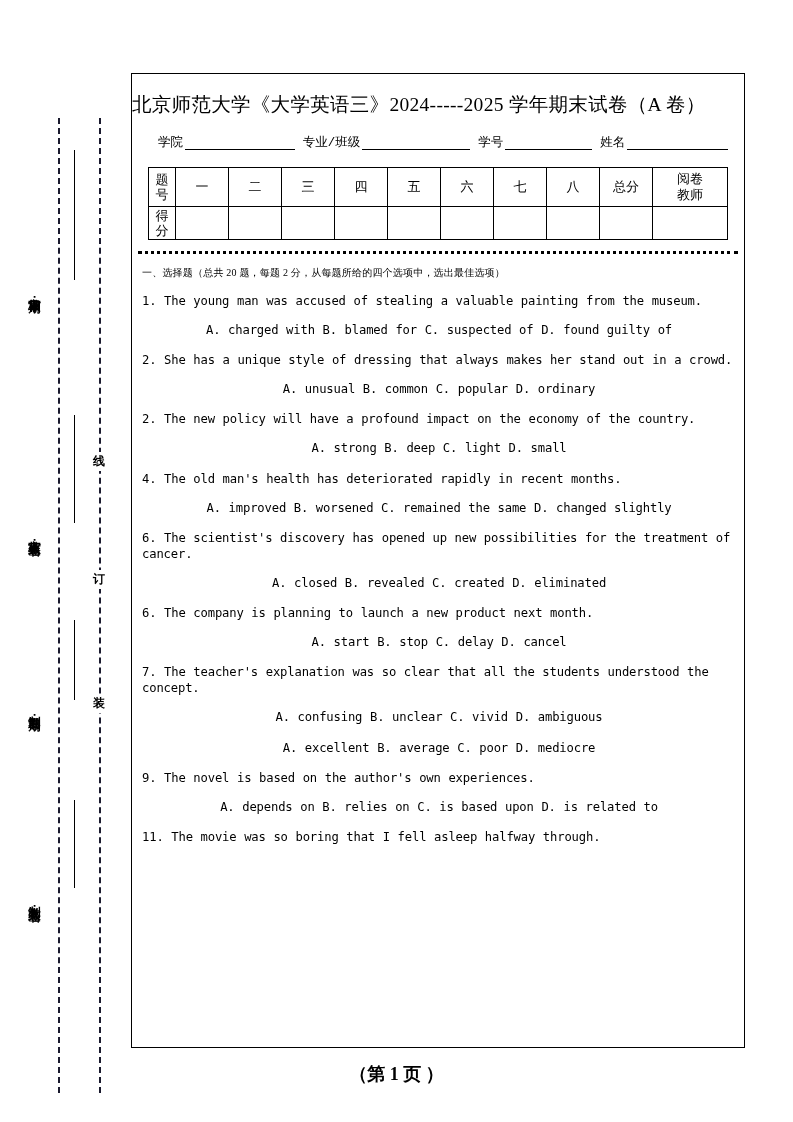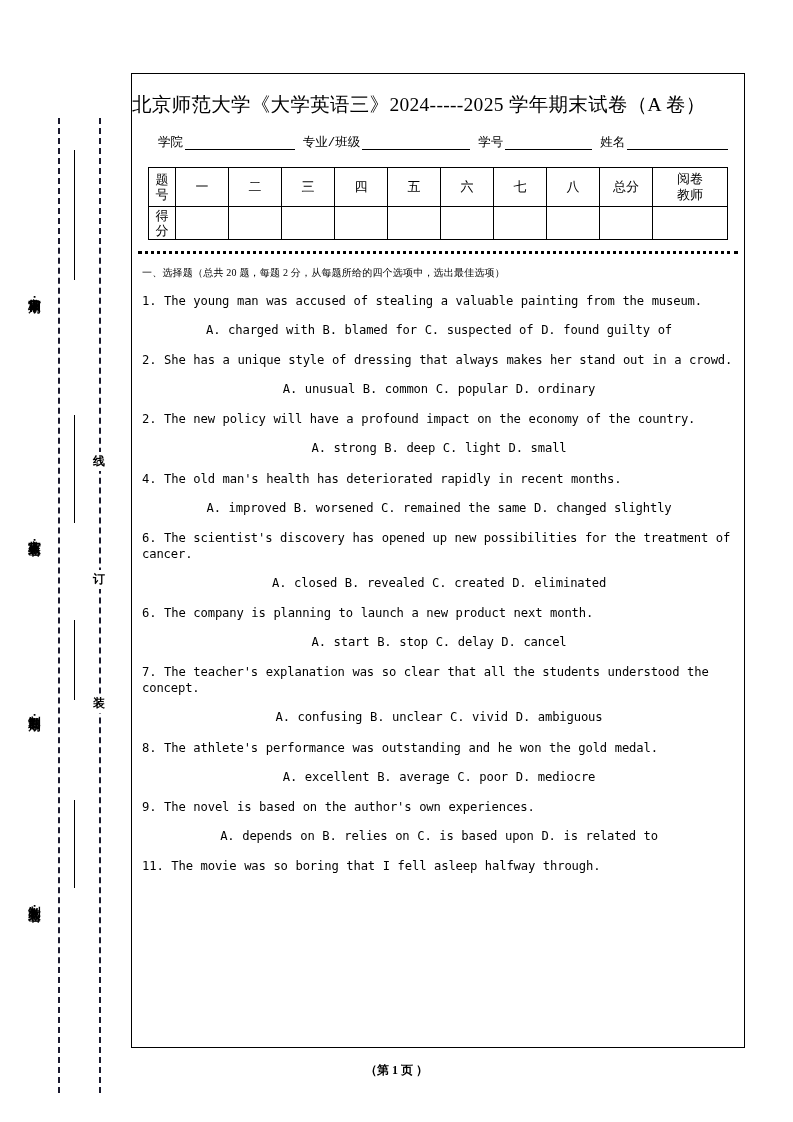--- a/index.html
+++ b/index.html
@@ -155,21 +155,21 @@
   }
   .qline.opts { margin-bottom: 14px; text-align: center; }
 
   
   .footer {
     position: absolute;
     left: 0;
     top: 1062px;
     width: 793px;
     text-align: center;
-    font-size: 12px;
+    font-size: 18px;
     font-weight: bold;
     font-family: "Liberation Serif", "DejaVu Serif", serif;
   }
 </style>
 </head>
 <body>
 
 <div class="seal-margin">
   <div class="dash-line outer"></div>
   <div class="dash-line inner"></div>
@@ -265,21 +265,20 @@
 
     <div class="qline">6. The scientist's discovery has opened up new possibilities for the treatment of cancer.</div>
     <div class="qline opts">A. closed  B. revealed  C. created  D. eliminated</div>
 
     <div class="qline">6. The company is planning to launch a new product next month.</div>
     <div class="qline opts">A. start  B. stop  C. delay  D. cancel</div>
 
     <div class="qline">7. The teacher's explanation was so clear that all the students understood the concept.</div>
     <div class="qline opts">A. confusing  B. unclear  C. vivid  D. ambiguous</div>
 
-    <div class="qline">8. The athlete's performance was outstanding and he won the gold medal.</div>
     <div class="qline opts">A. excellent  B. average  C. poor  D. mediocre</div>
 
     <div class="qline">9. The novel is based on the author's own experiences.</div>
     <div class="qline opts">A. depends on  B. relies on  C. is based upon  D. is related to</div>
 
 
     <div class="qline">11. The movie was so boring that I fell asleep halfway through.</div>
   </div>
 </div>
 

